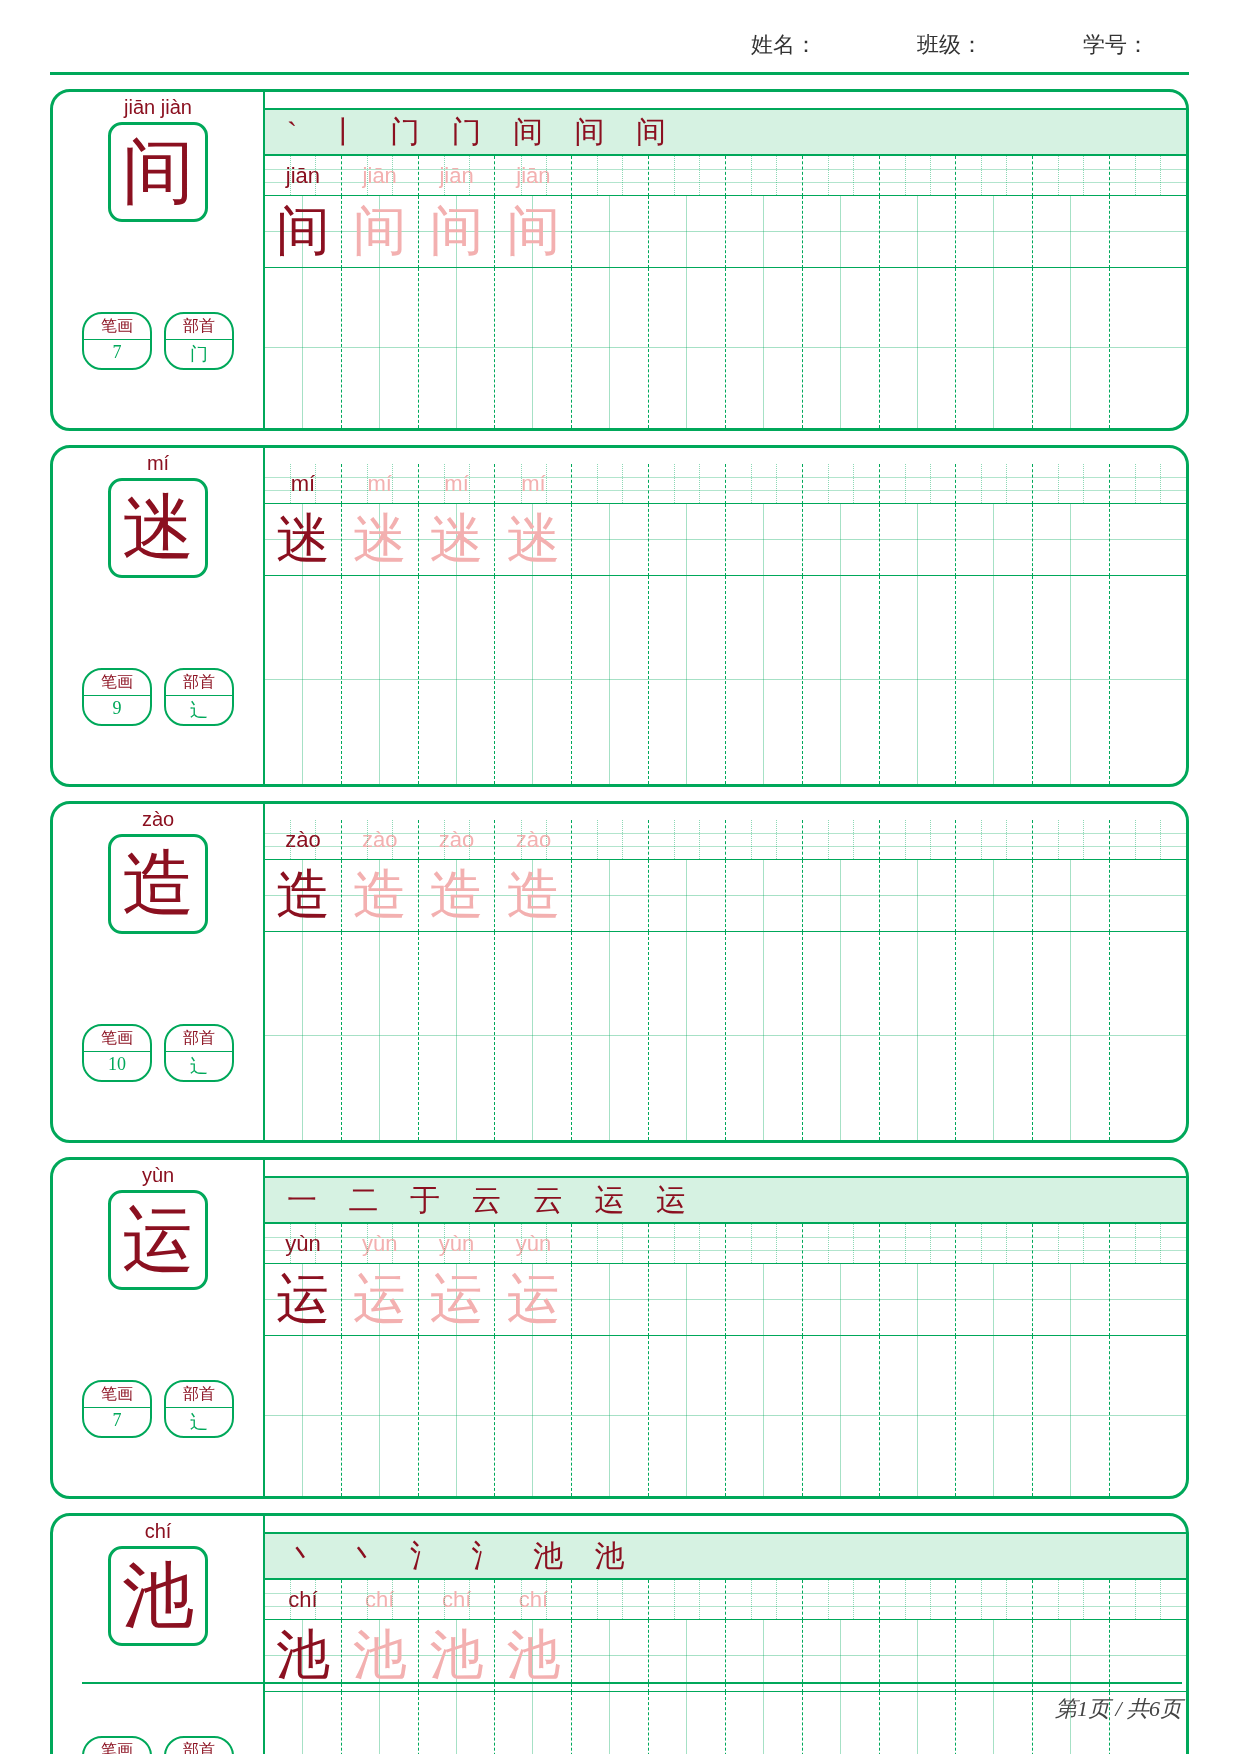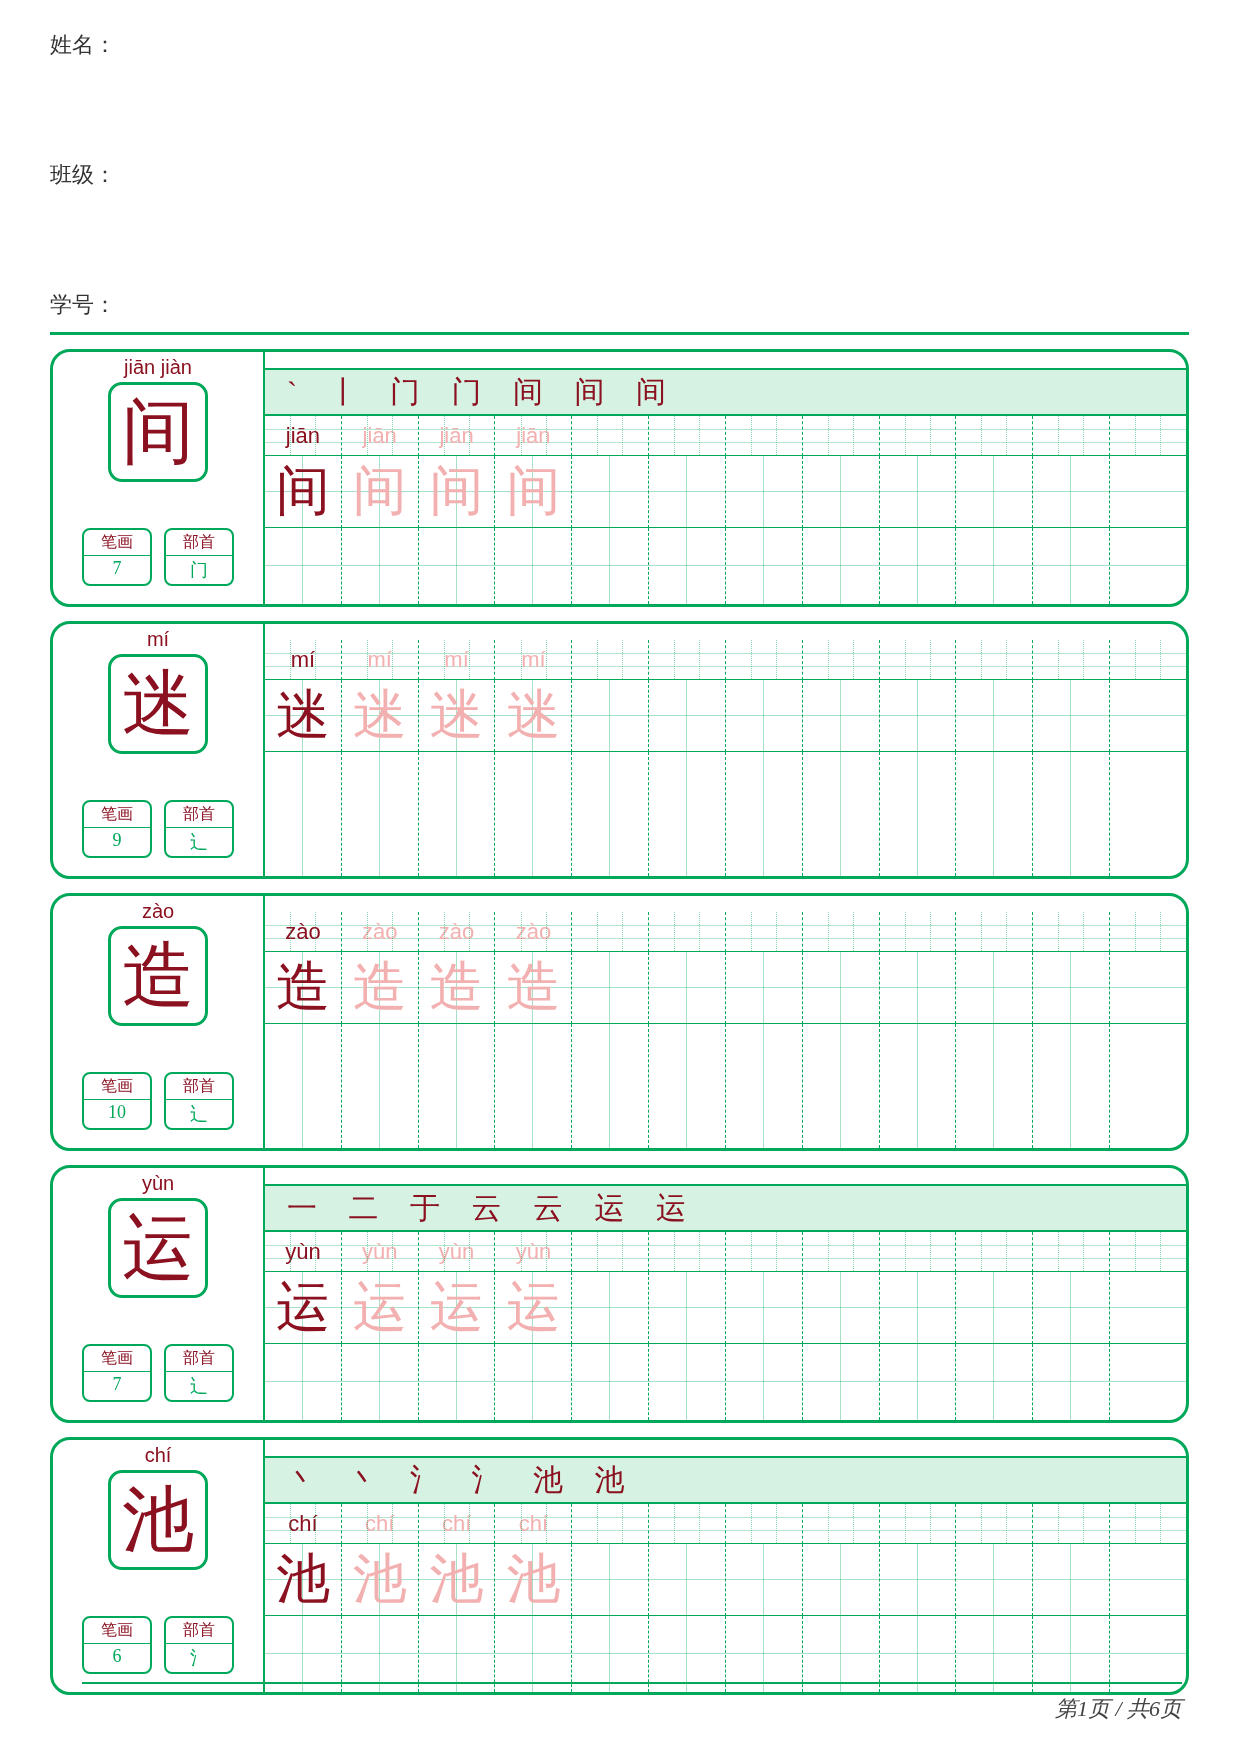--- a/index.html
+++ b/index.html
@@ -24,21 +24,20 @@
     position:relative;
   }
   .header{
     display:flex;
     justify-content:flex-end;
     gap:100px;
     padding:0 40px 12px 0;
     font-size:22px;
     color:var(--hdr);
     border-bottom:3px solid var(--green);
-    flex-direction:column;
   }
   .header span b{font-weight:normal;}
   .footer{
     position:absolute;
     right:57px;
     bottom:30px;
     font-size:22px;
     color:#444;
     font-style:italic;
     border-top:2px solid var(--green);
@@ -47,21 +46,21 @@
     text-align:right;
   }
 
   .entries{margin-top:10px;}
   .entry{
     border:3px solid var(--green);
     border-radius:20px;
     margin-top:14px;
     display:flex;
     overflow:hidden;
-    height:258px;
+    height:342px;
   }
 
   
   .left{
     width:212px;
     display:flex;
     flex-direction:column;
     align-items:center;
     border-right:2px solid var(--green);
     padding-top:4px;
@@ -88,24 +87,25 @@
     line-height:1;
   }
   .meta{
     display:flex;
     gap:12px;
     margin-top:46px;
   }
   .meta .mbox{
     width:70px;
     border:2px solid var(--green);
-    border-radius:8px;
+    border-radius:20px;
     overflow:hidden;
     font-size:16px;
     text-align:center;
+    margin-top:44px;
   }
   .mbox .mlab{
     color:var(--dark-red);
     border-bottom:1px solid var(--green);
     padding:2px 0;
   }
   .mbox .mval{
     color:var(--green);
     padding:2px 0;
     font-size:18px;

